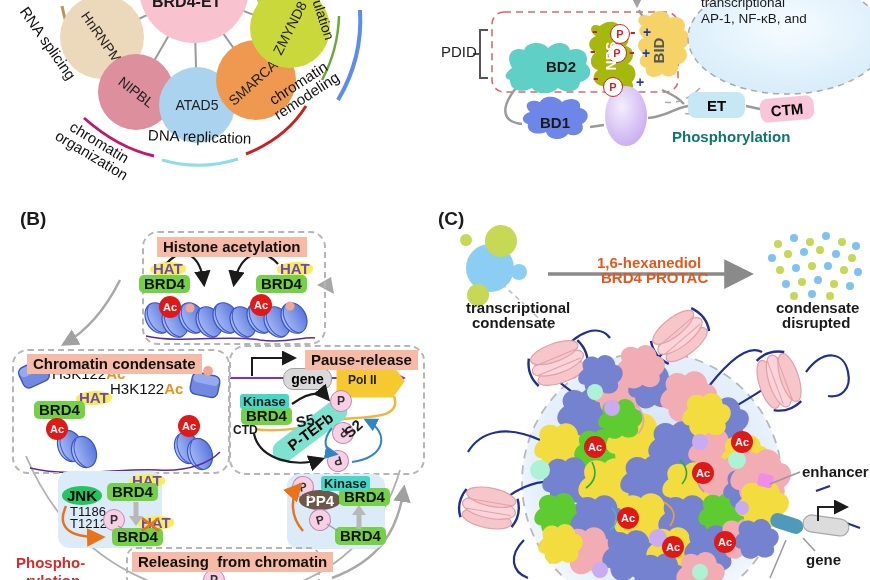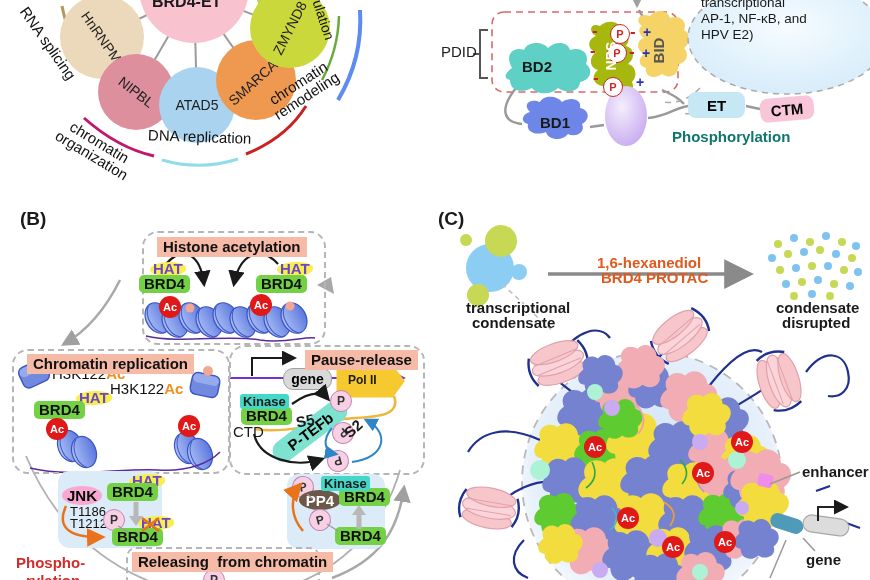--- a/index.html
+++ b/index.html
@@ -327,21 +327,21 @@
 <div class="node" style="left:250px;top:-12px;width:80px;height:80px;background:#cbd83b">
     <span class="nlab" style="transform:rotate(-63deg)">ZMYND8</span>
   </div>
 <div class="fn" style="left:30px;top:4px;transform:rotate(55deg);transform-origin:left top">RNA splicing</div>
 <div class="fn" style="left:64px;top:112px;transform:rotate(31deg);transform-origin:left top;text-align:center;width:92px;white-space:normal"><span>chromatin</span><br><span>organization</span></div>
 <div class="fn" style="left:148px;top:129px;transform:rotate(2deg)">DNA replication</div>
 <div class="fn" style="left:258px;top:100px;transform:rotate(-33deg);transform-origin:left top;text-align:center;width:86px;white-space:normal"><span>chromatin</span><br><span>remodeling</span></div>
 <div class="fn" style="left:324px;top:-2px;font-size:14px;transform:rotate(72deg);transform-origin:left top">ulation</div>
 
 <div class="fn" style="left:441px;top:44px;font-size:15px;color:#222">PDID</div>
-<div class="t" style="left:522px;top:58px;width:54px;text-align:left;font-size:15px">BD2</div>
+<div class="t" style="left:522px;top:58px;width:54px;text-align:right;font-size:15px">BD2</div>
 <div class="t" style="left:589px;top:48px;width:44px;text-align:center;font-size:14px;color:#fff;transform:rotate(-90deg)">NPS</div>
 <div class="t" style="left:636px;top:42px;width:44px;text-align:center;font-size:15px;color:#555;transform:rotate(-90deg)">BID</div>
 <div class="t" style="left:530px;top:114px;width:50px;text-align:center;font-size:15px">BD1</div>
 <div class="pcw" style="left:610px;top:24px">
     <span>P</span>
   </div>
 <div class="pcw" style="left:607px;top:43px">
     <span>P</span>
   </div>
 <div class="pcw" style="left:603px;top:77px">
@@ -357,41 +357,40 @@
 <span class="sign plus" style="left:636px;top:74px">+</span>
 <div class="pill" style="left:688px;top:92px;width:57px;height:26px;background:#c6e8f4;border-radius:8px;font-size:15px">
     <span>ET</span>
   </div>
 <div class="pill" style="left:760px;top:97px;width:54px;height:24px;background:#f8c6d8;border-radius:8px;font-size:15px;transform:rotate(-5deg)">
     <span>CTM</span>
   </div>
 <div class="abs" style="left:701px;top:-5px;width:170px;font-size:13.5px;line-height:16px;color:#1a1a1a;z-index:4">
   <div>transcriptional</div>
   <div>AP-1, NF-κB, and</div>
-  <div>HPV E2)</div>
 </div>
 <div class="t" style="left:672px;top:128px;font-size:15px;color:#0f766e">Phosphorylation</div>
 
 <div class="t" style="left:20px;top:208px;font-size:19px">(B)</div>
 
 <div class="box-dash" style="left:142px;top:231px;width:180px;height:110px"></div>
 <div class="title" style="left:157px;top:237px">Histone acetylation</div>
 <div class="hat" style="left:150px;top:262px">HAT</div>
 <div class="brd4" style="left:139px;top:275px">BRD4</div>
 <div class="hat" style="left:277px;top:262px">HAT</div>
 <div class="brd4" style="left:256px;top:275px">BRD4</div>
 <div class="acb" style="left:159px;top:296px">
     <span>Ac</span>
   </div>
 <div class="acb" style="left:250px;top:294px">
     <span>Ac</span>
   </div>
 
 <div class="box-dash" style="left:12px;top:349px;width:214px;height:121px"></div>
-<div class="title" style="left:27px;top:354px">Chromatin replication</div>
+<div class="title" style="left:27px;top:354px">Chromatin condensate</div>
 <div class="fn" style="left:52px;top:366px;font-size:15px"><span>H3K122</span><span class="ac-or">Ac</span></div>
 <div class="fn" style="left:110px;top:381px;font-size:15px"><span>H3K122</span><span class="ac-or">Ac</span></div>
 <div class="hat" style="left:76px;top:391px">HAT</div>
 <div class="brd4" style="left:34px;top:401px">BRD4</div>
 <div class="acb" style="left:46px;top:418px">
     <span>Ac</span>
   </div>
 <div class="acb" style="left:178px;top:415px">
     <span>Ac</span>
   </div>
@@ -400,35 +399,35 @@
 <div class="title" style="left:305px;top:350px">Pause-release</div>
 <div class="pill" style="left:283px;top:368px;width:47px;height:20px;background:#d9d9d9;border:1.5px solid #a0a0a0;border-radius:10px;font-size:14px">
     <span>gene</span>
   </div>
 <div class="t" style="left:348px;top:373px;font-size:12px">Pol II</div>
 <div class="t" style="left:240px;top:394px;font-size:13px;background:#45d8c8;border-radius:3px;padding:0 3px">Kinase</div>
 <div class="brd4" style="left:241px;top:407px">BRD4</div>
 <div class="pill" style="left:266px;top:420px;width:88px;height:22px;background:#7de2cf;border-radius:11px;font-size:15px;transform:rotate(-37deg)">
     <span>P-TEFb</span>
   </div>
-<div class="t" style="left:233px;top:423px;font-size:15px;font-weight:400">CTD</div>
+<div class="t" style="left:233px;top:423px;font-size:12px;font-weight:700">CTD</div>
 <div class="t" style="left:296px;top:412px;font-size:15px;font-weight:600;transform:rotate(-12deg)">S5</div>
 <div class="t" style="left:344px;top:420px;font-size:15px;font-weight:600;transform:rotate(-42deg)">S2</div>
 <div class="pcp" style="left:330px;top:390px">
     <span>P</span>
   </div>
 <div class="pcp" style="left:332px;top:422px;transform:rotate(140deg)">
     <span>P</span>
   </div>
 <div class="pcp" style="left:327px;top:450px;transform:rotate(165deg)">
     <span>P</span>
   </div>
 
 <div class="bluebox" style="left:58px;top:471px;width:104px;height:77px"></div>
-<div class="pill" style="left:62px;top:486px;width:40px;height:19px;background:#f9a8d4;border-radius:50%;font-size:15px">
+<div class="pill" style="left:62px;top:486px;width:40px;height:19px;background:#22c55e;border-radius:50%;font-size:15px">
     <span>JNK</span>
   </div>
 <div class="hat" style="left:129px;top:474px">HAT</div>
 <div class="brd4" style="left:107px;top:483px">BRD4</div>
 <div class="fn" style="left:70px;top:504px;font-size:13px">T1186</div>
 <div class="fn" style="left:70px;top:516px;font-size:13px">T1212</div>
 <div class="pcp" style="left:103px;top:509px">
     <span>P</span>
   </div>
 <div class="hat" style="left:138px;top:516px">HAT</div>

